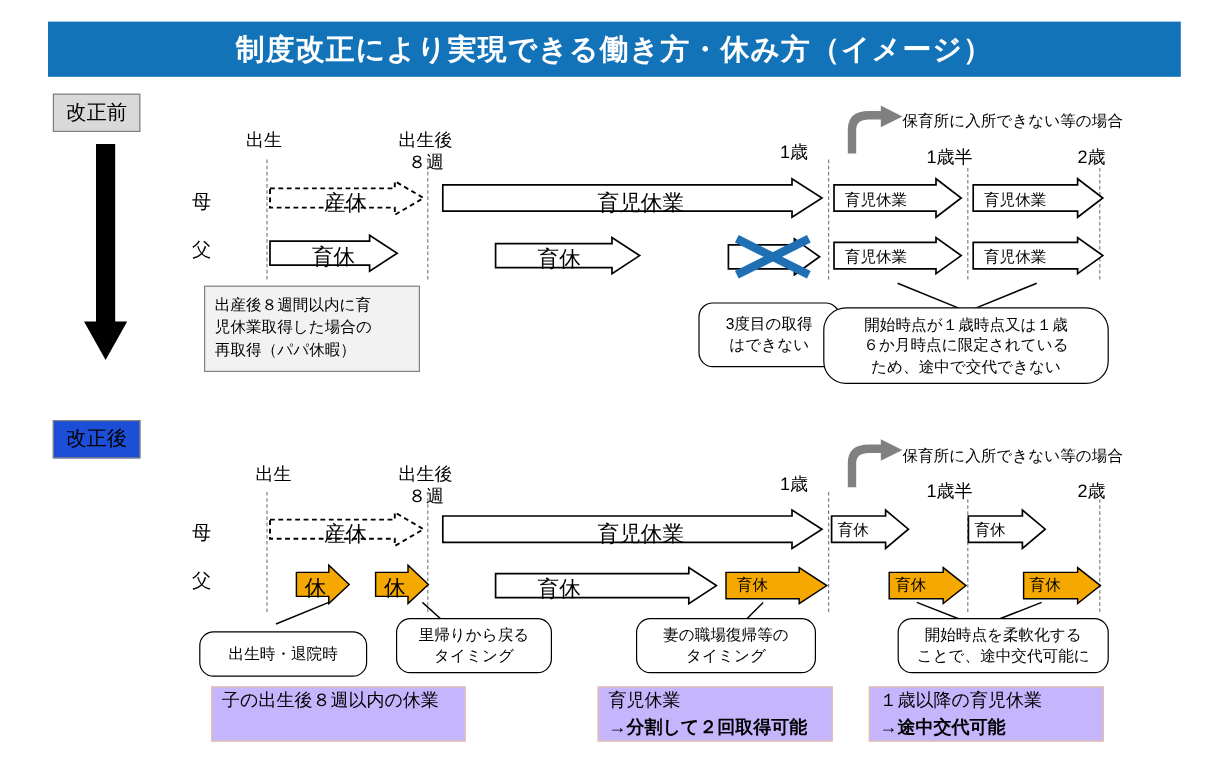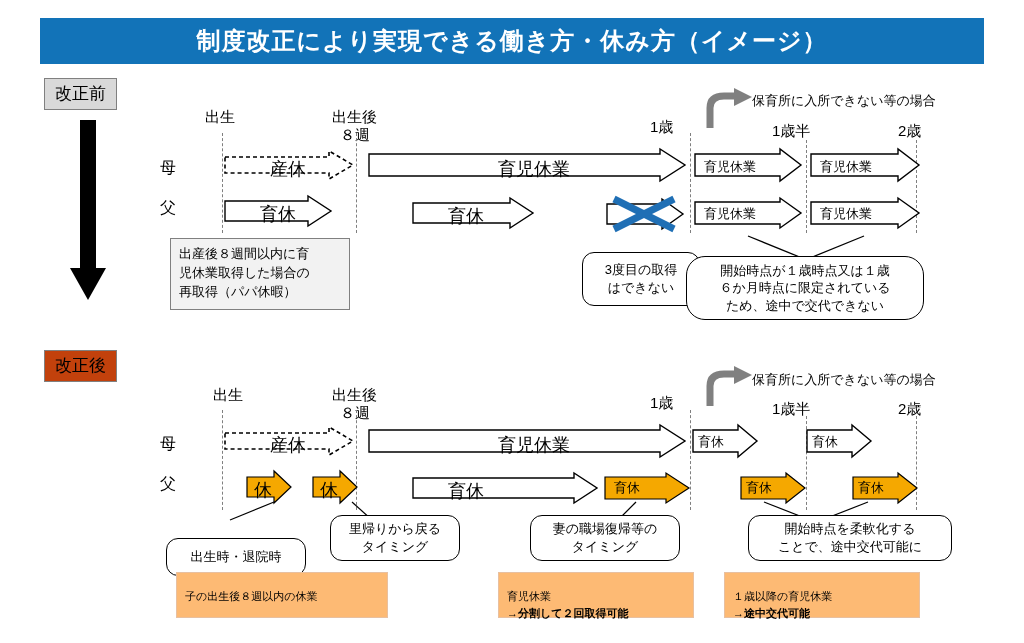--- a/index.html
+++ b/index.html
@@ -24,21 +24,21 @@
   }
 
   
   .section-tag{
     border:1px solid #808080;
     font-size:17px;
     padding:3px 10px 4px 10px;
     text-align:center;
   }
   #tag-before{left:44px;top:78px;background:#d9d9d9;}
-  #tag-after{left:44px;top:350px;background:#c2410c;}
+  #tag-after{left:44px;top:350px;background:#1d4ed8;}
 
   
   #down-arrow{left:70px;top:120px;width:36px;height:180px;}
 
   
   .lab{font-size:15px;white-space:nowrap;}
   .lab2{font-size:13px;white-space:nowrap;}
   .vlab{font-size:16px;}
 
   
@@ -49,22 +49,22 @@
     border:1px solid #000;background:#fff;border-radius:12px;
     font-size:13px;line-height:1.35;text-align:center;
     display:flex;align-items:center;justify-content:center;
     padding:4px 6px;box-sizing:border-box;
   }
   .graybox{
     border:1px solid #808080;background:#f2f2f2;
     font-size:13px;line-height:1.45;padding:6px 8px;box-sizing:border-box;
   }
   .peachbox{
-    border:1px solid #e8c0a0;background:#fdba74;
-    font-size:11px;line-height:1.5;padding:15px 8px;box-sizing:border-box;
+    border:1px solid #e8c0a0;background:#c4b5fd;
+    font-size:15px;line-height:1.5;padding:0 8px;box-sizing:border-box;
   }
 
   
   .arrowtext{
     font-size:18px;white-space:nowrap;
   }
   .arrowtext.small{font-size:13px;}
   svg{display:block;overflow:visible;}
 </style>
 </head>
@@ -303,26 +303,26 @@
       <path d="M36,2 L18,20" stroke="#000" stroke-width="1.2" fill="none"></path>
     </svg>
 </div>
 <div class="abs" style="left:752px;top:500px;">
   <svg width="130" height="22" viewBox="0 0 130 22">
     <path d="M58,20 L12,2" stroke="#000" stroke-width="1.2" fill="none"></path>
     <path d="M70,20 L116,2" stroke="#000" stroke-width="1.2" fill="none"></path>
   </svg>
 </div>
 
-<div class="abs callout" style="left:166px;top:538px;width:140px;height:38px;">出生時・退院時</div>
+<div class="abs callout" style="left:166px;top:526px;width:140px;height:38px;">出生時・退院時</div>
 <div class="abs callout" style="left:330px;top:515px;width:130px;height:46px;white-space:pre-line;text-align:center;">里帰りから戻る
 タイミング</div>
 <div class="abs callout" style="left:530px;top:515px;width:150px;height:46px;white-space:pre-line;">妻の職場復帰等の
 タイミング</div>
-<div class="abs callout" style="left:748px;top:515px;width:204px;height:46px;white-space:pre-line;">開始時点を柔軟化する
+<div class="abs callout" style="left:748px;top:515px;width:176px;height:46px;white-space:pre-line;">開始時点を柔軟化する
 ことで、途中交代可能に</div>
 
 <div class="abs peachbox" style="left:176px;top:572px;width:212px;height:46px;">
   <div>子の出生後８週以内の休業</div>
 </div>
 <div class="abs peachbox" style="left:498px;top:572px;width:196px;height:46px;">
   <div>育児休業</div>
   <div style="font-weight:bold;">→分割して２回取得可能</div>
 </div>
 <div class="abs peachbox" style="left:724px;top:572px;width:196px;height:46px;">

